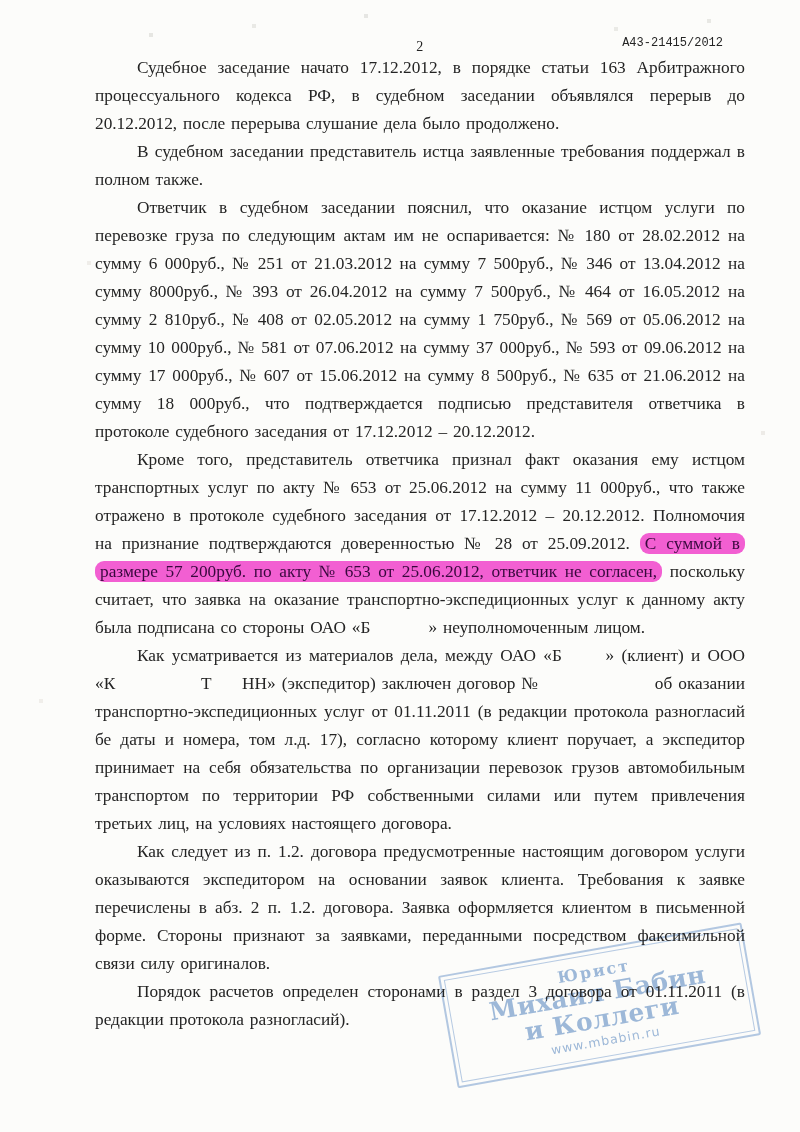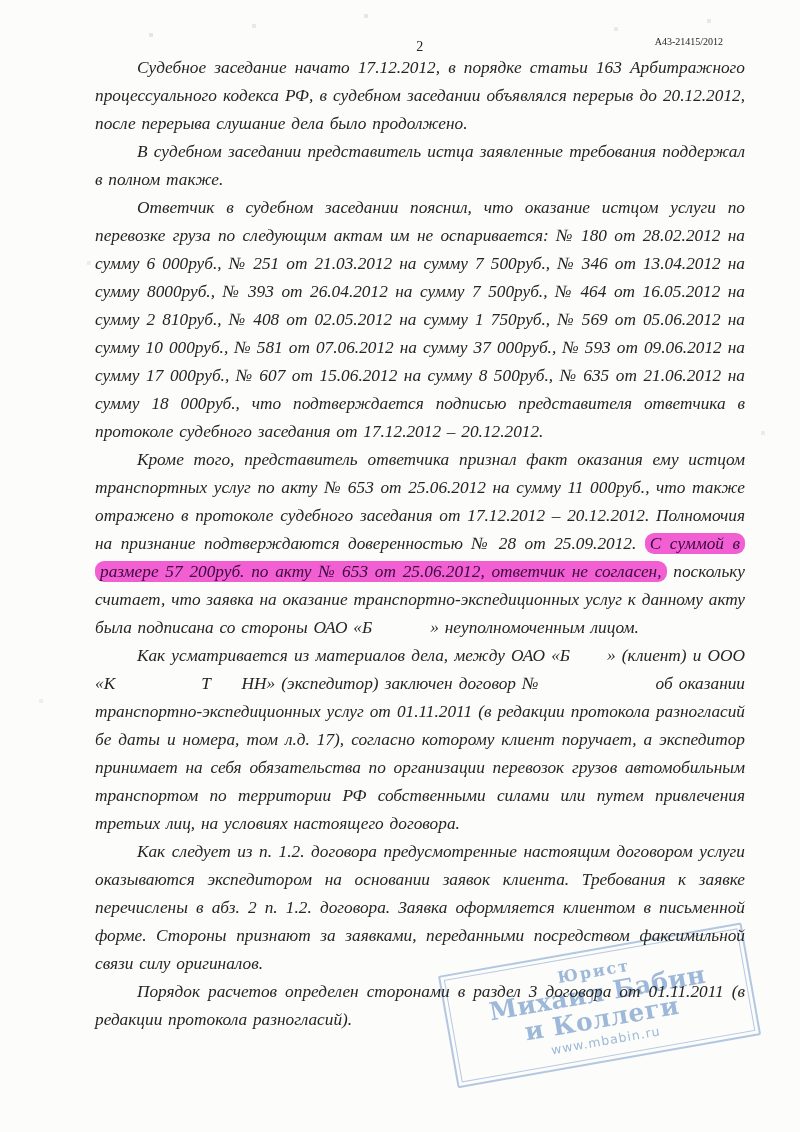--- a/index.html
+++ b/index.html
@@ -6,25 +6,25 @@
   .page{
     position:relative;width:800px;height:1132px;background:#fcfcfa;
     font-family:"Liberation Serif",serif;color:#242424;overflow:hidden;
   }
   .noise{position:absolute;top:0;left:0;width:2px;height:2px;background:transparent;
     box-shadow:150px 34px 0 1px #e6e6e2,253px 25px 0 1px #e9e9e5,365px 15px 0 1px #e6e6e3,
                615px 28px 0 1px #eaeae6,708px 20px 0 1px #e8e8e4,88px 262px 0 1px #efede9,
                762px 432px 0 1px #edebe7,40px 700px 0 1px #f0eeea;}
   .header{position:absolute;top:36px;left:95px;width:650px;height:20px;font-size:14px;z-index:2;}
   .pgnum{position:absolute;left:0;right:0;top:3px;text-align:center;letter-spacing:.3px;}
-  .casenum{position:absolute;right:22px;top:0;font-size:10px;font-family:Liberation Serif, serif;}
+  .casenum{position:absolute;right:22px;top:0;font-size:12px;font-family:Liberation Mono, monospace;}
   .body{position:absolute;left:95px;top:54px;width:650px;z-index:2;}
   .body p{
     margin:0;text-indent:42px;text-align:justify;
-    font-size:17.3px;line-height:28px;word-spacing:1.5px;font-style:italic;
+    font-size:17.3px;line-height:28px;word-spacing:1.5px;
   }
   .hl{
     background:#f25fd2;color:#38083d;border-radius:9px;padding:1px 5px;
     -webkit-box-decoration-break:clone;box-decoration-break:clone;
   }
   .stamp{
     position:absolute;left:438px;top:976px;width:304px;height:110px;
     transform:rotate(-10deg);transform-origin:0 0;
     border:2px solid rgba(164,189,220,.85);border-radius:2px;z-index:1;
   }

